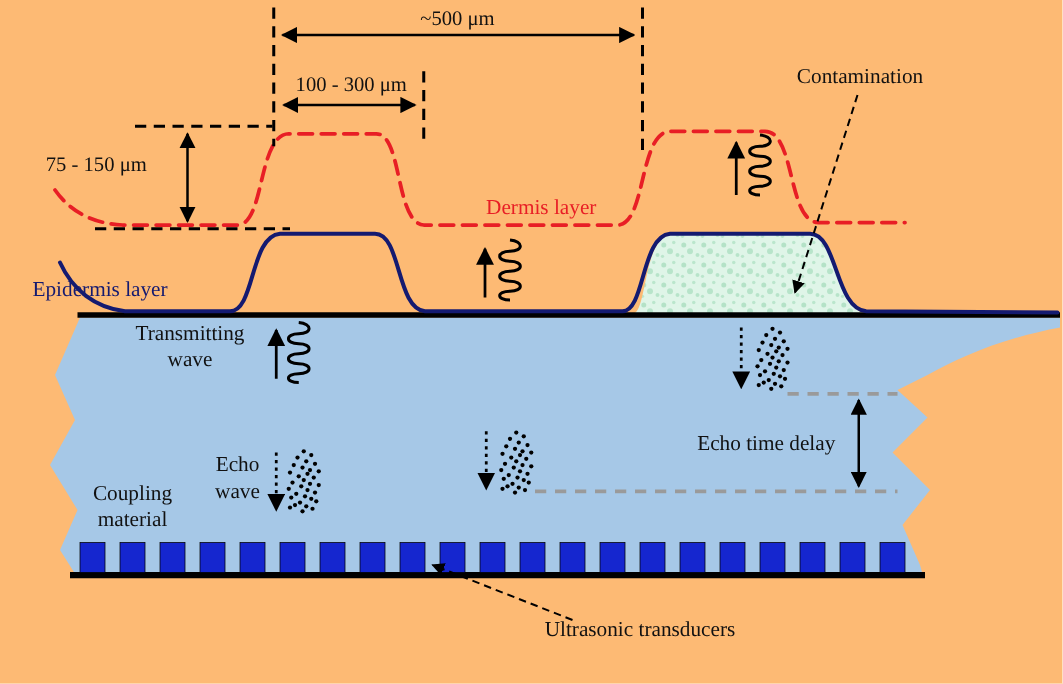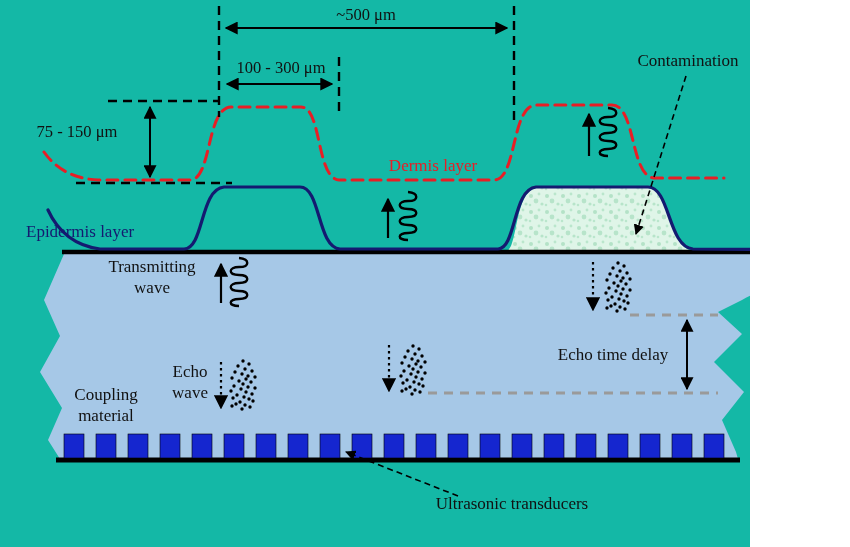--- a/index.html
+++ b/index.html
@@ -1,16 +1,16 @@
 <!DOCTYPE html>
 <html style="--dermis: #e81e25; --epidermis: #141a70; --coupling: #a6c8e7; --contamination_fill: #dff5e8; --contamination_dot: #8fd3ab; --transducer: #1526cf; --gray_dash: #9a9a9a;"><head>
 <meta charset="utf-8">
 <style>
   html,body{margin:0;padding:0;background:#ffffff;}
-  .stage{width:750px;height:547px;position:relative;background:#14b8a6;overflow:hidden;}
+  .stage{width:850px;height:547px;position:relative;background:#fdba74;overflow:hidden;}
   svg{display:block;}
   text{font-family:"Liberation Serif", serif;font-size:17px;fill:#111;}
   .dim-label{font-size:16.5px;}
   .dermis-label{fill:var(--dermis);}
   .epidermis-label{fill:var(--epidermis);}
   .coupling-shape{fill:var(--coupling);stroke:none;}
   .black-line{stroke:#000;fill:none;}
   .dash-black{stroke:#000;stroke-width:2.4;stroke-dasharray:9 6;fill:none;}
   .dermis-line{stroke:var(--dermis);stroke-width:3;stroke-dasharray:11 7;fill:none;stroke-linecap:round;}
   .epidermis-line{stroke:var(--epidermis);stroke-width:3.2;fill:none;stroke-linecap:round;}

